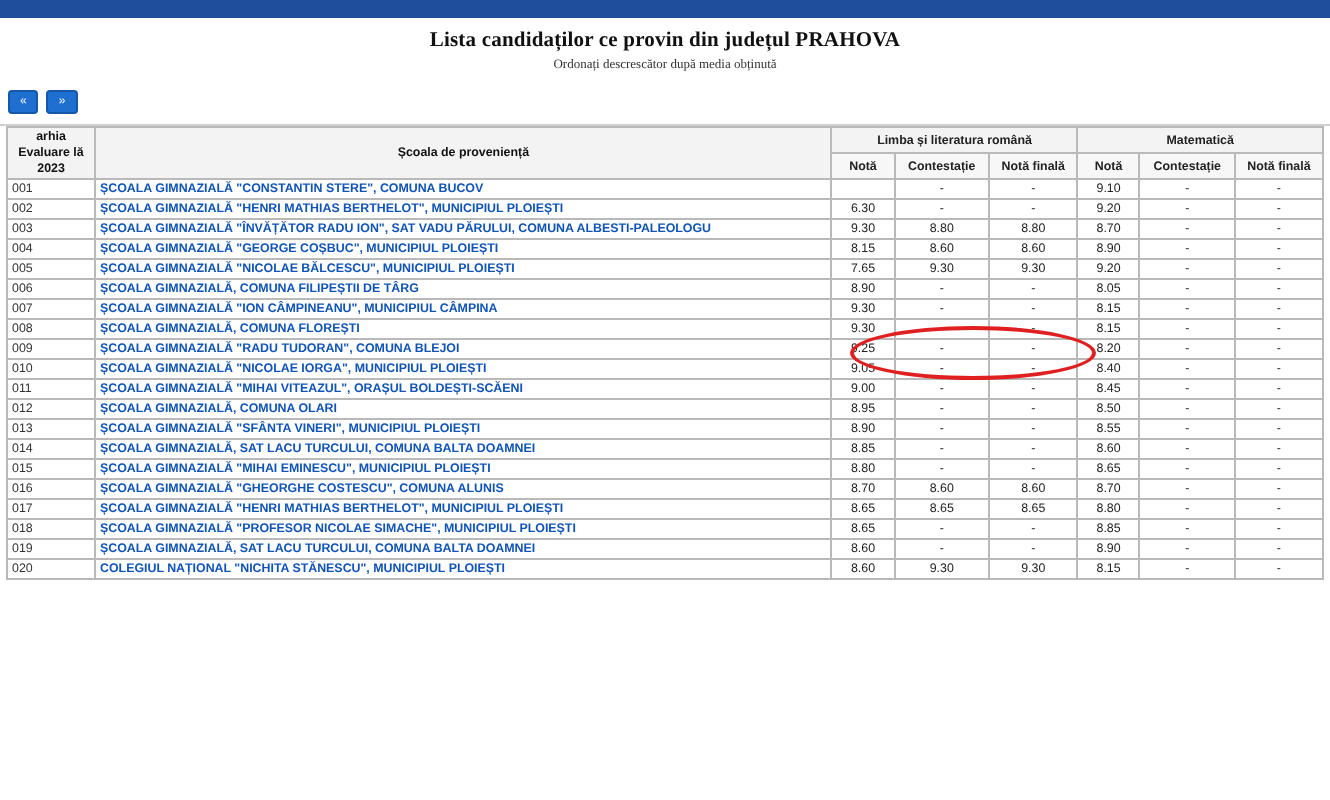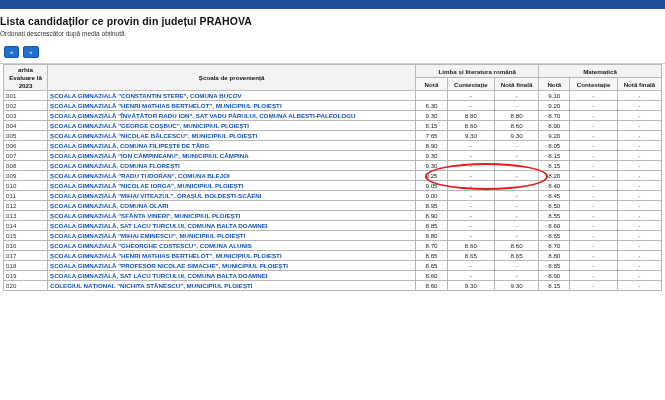--- a/index.html
+++ b/index.html
@@ -15,22 +15,23 @@
     color: #222;
     overflow: hidden;
     position: relative;
   }
   .topbar {
     height: 9px;
     background: #1f4e9c;
     width: 100%;
   }
   .page-header {
-    text-align: left;
+    text-align: center;
     padding-top: 6px;
+    font-family: Liberation Serif, serif;
   }
   .page-title {
     font-size: 10.5px;
     font-weight: bold;
     color: #111;
     letter-spacing: .1px;
   }
   .page-subtitle {
     font-size: 6.5px;
     color: #333;

